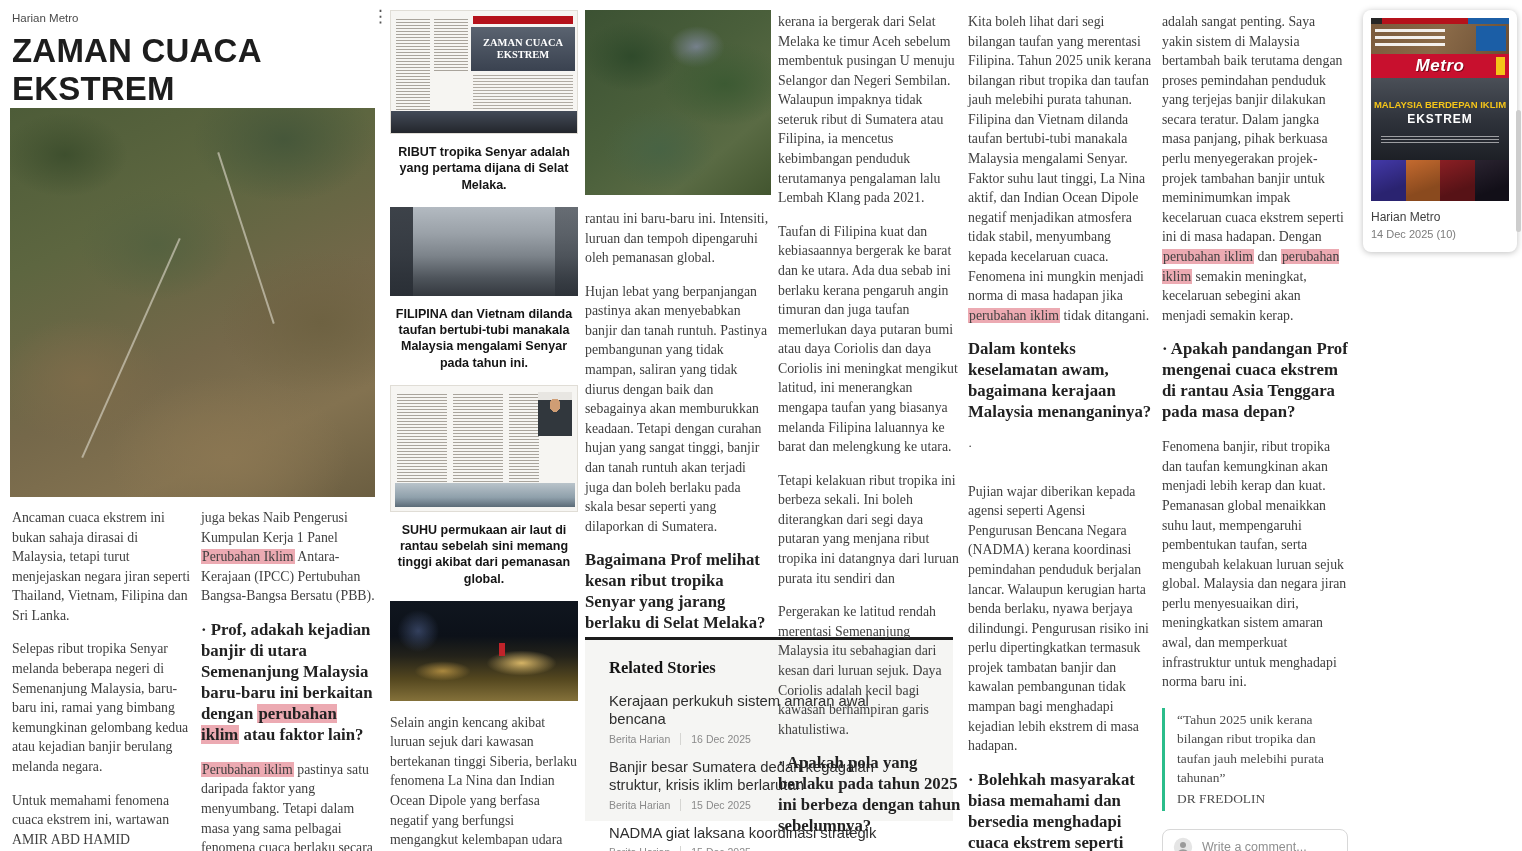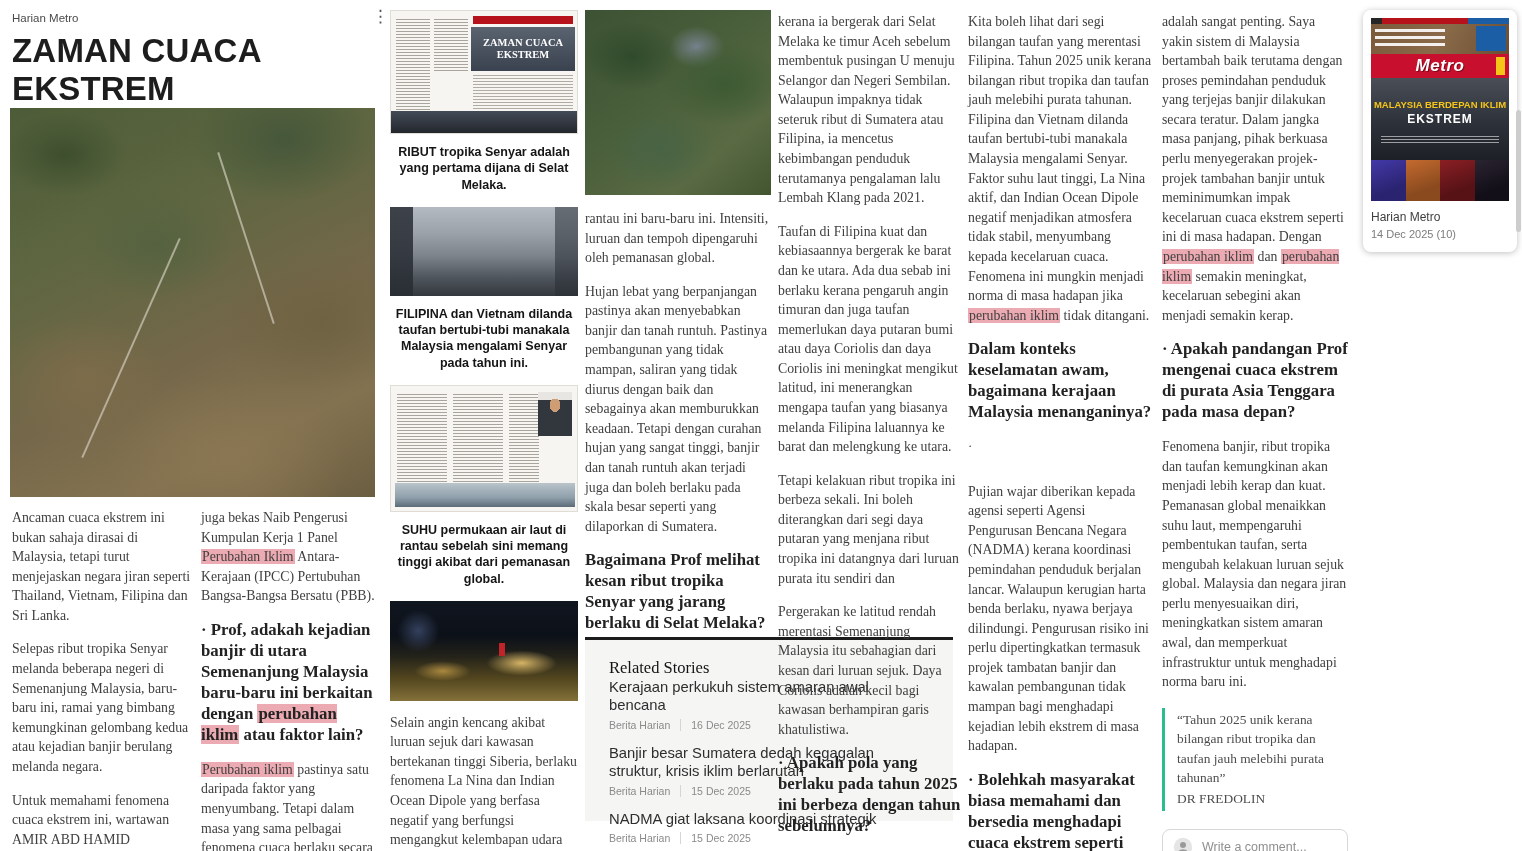--- a/index.html
+++ b/index.html
@@ -89,21 +89,21 @@
       radial-gradient(40px 30px at 60% 20%, #76818c, rgba(118,129,140,0) 70%),
       linear-gradient(140deg, #3c5233 0%, #4a5f3b 45%, #5a6b44 75%, #42552f 100%); }
   .pull-mark { display:flex; align-items:center; margin:8px 0 16px; }
   .pull-mark .bar { width:3px; height:22px; background:#2bbd8b; }
   .pull-mark .dot { margin-left:10px; color:#444; font-size:13px; }
   .lone-dot { margin:2px 0 26px; color:#444; font-size:13px; }
 
   
   #related { position:absolute; left:585px; top:637px; width:368px; height:184px;
              background:#f5f5f3; border-top:3px solid #1c1c1c; padding:18px 24px; }
-  .rel-title { font-family:"Liberation Serif", serif; font-weight:400; font-size:16.5px; color:#141414; }
+  .rel-title { font-family:"Liberation Serif", serif; font-weight:700; font-size:16.5px; color:#141414; margin-bottom:14px; }
   .rel-item { margin-bottom:13px; cursor:pointer; }
   .rel-item-title { font-family:"Liberation Sans", sans-serif; font-size:14.8px; color:#2e2e2e; line-height:1.25; }
   .rel-meta { margin-top:4px; font-size:10.5px; color:#8a8a8a; display:flex; align-items:center; }
   .rel-meta .d { margin-left:10px; padding-left:10px; border-left:1px solid #d5d5d2; }
 
   
   #col5 { left:778px;  top:12px; width:185px; }
   #col6 { left:968px;  top:12px; width:185px; }
   #col7 { left:1162px; top:12px; width:186px; }
 
@@ -257,21 +257,21 @@
     <p>Kita boleh lihat dari segi bilangan taufan yang merentasi Filipina. Tahun 2025 unik kerana bilangan ribut tropika dan taufan jauh melebihi purata tahunan. Filipina dan Vietnam dilanda taufan bertubi-tubi manakala Malaysia mengalami Senyar. Faktor suhu laut tinggi, La Nina aktif, dan Indian Ocean Dipole negatif menjadikan atmosfera tidak stabil, menyumbang kepada kecelaruan cuaca. Fenomena ini mungkin menjadi norma di masa hadapan jika <span class="hl">perubahan iklim</span> tidak ditangani.</p>
     <h3>Dalam konteks keselamatan awam, bagaimana kerajaan Malaysia menanganinya?</h3>
     <div class="lone-dot">·</div>
     <p>Pujian wajar diberikan kepada agensi seperti Agensi Pengurusan Bencana Negara (NADMA) kerana koordinasi pemindahan penduduk berjalan lancar. Walaupun kerugian harta benda berlaku, nyawa berjaya dilindungi. Pengurusan risiko ini perlu dipertingkatkan termasuk projek tambatan banjir dan kawalan pembangunan tidak mampan bagi menghadapi kejadian lebih ekstrem di masa hadapan.</p>
     <h3>· Bolehkah masyarakat biasa memahami dan bersedia menghadapi cuaca ekstrem seperti ini?</h3>
 
   </div>
 
   <div class="col" id="col7">
     <p>adalah sangat penting. Saya yakin sistem di Malaysia bertambah baik terutama dengan proses pemindahan penduduk yang terjejas banjir dilakukan secara teratur. Dalam jangka masa panjang, pihak berkuasa perlu menyegerakan projek-projek tambahan banjir untuk meminimumkan impak kecelaruan cuaca ekstrem seperti ini di masa hadapan. Dengan <span class="hl">perubahan iklim</span> dan <span class="hl">perubahan iklim</span> semakin meningkat, kecelaruan sebegini akan menjadi semakin kerap.</p>
-    <h3>· Apakah pandangan Prof mengenai cuaca ekstrem di purata Asia Tenggara pada masa depan?</h3>
+    <h3>· Apakah pandangan Prof mengenai cuaca ekstrem di rantau Asia Tenggara pada masa depan?</h3>
     <p>Fenomena banjir, ribut tropika dan taufan kemungkinan akan menjadi lebih kerap dan kuat. Pemanasan global menaikkan suhu laut, mempengaruhi pembentukan taufan, serta mengubah kelakuan luruan sejuk global. Malaysia dan negara jiran perlu menyesuaikan diri, meningkatkan sistem amaran awal, dan memperkuat infrastruktur untuk menghadapi norma baru ini.</p>
     <div class="blockquote">
       <span>“Tahun 2025 unik kerana bilangan ribut tropika dan taufan jauh melebihi purata tahunan”</span>
       <span class="attr">DR FREDOLIN</span>
     </div>
 
     <div class="comment-box">
       <svg width="20" height="20" viewBox="0 0 24 24">
         <circle cx="12" cy="12" r="11" fill="#e5e5e5"></circle>
         <circle cx="12" cy="9.5" r="3.6" fill="#9a9a9a"></circle>

